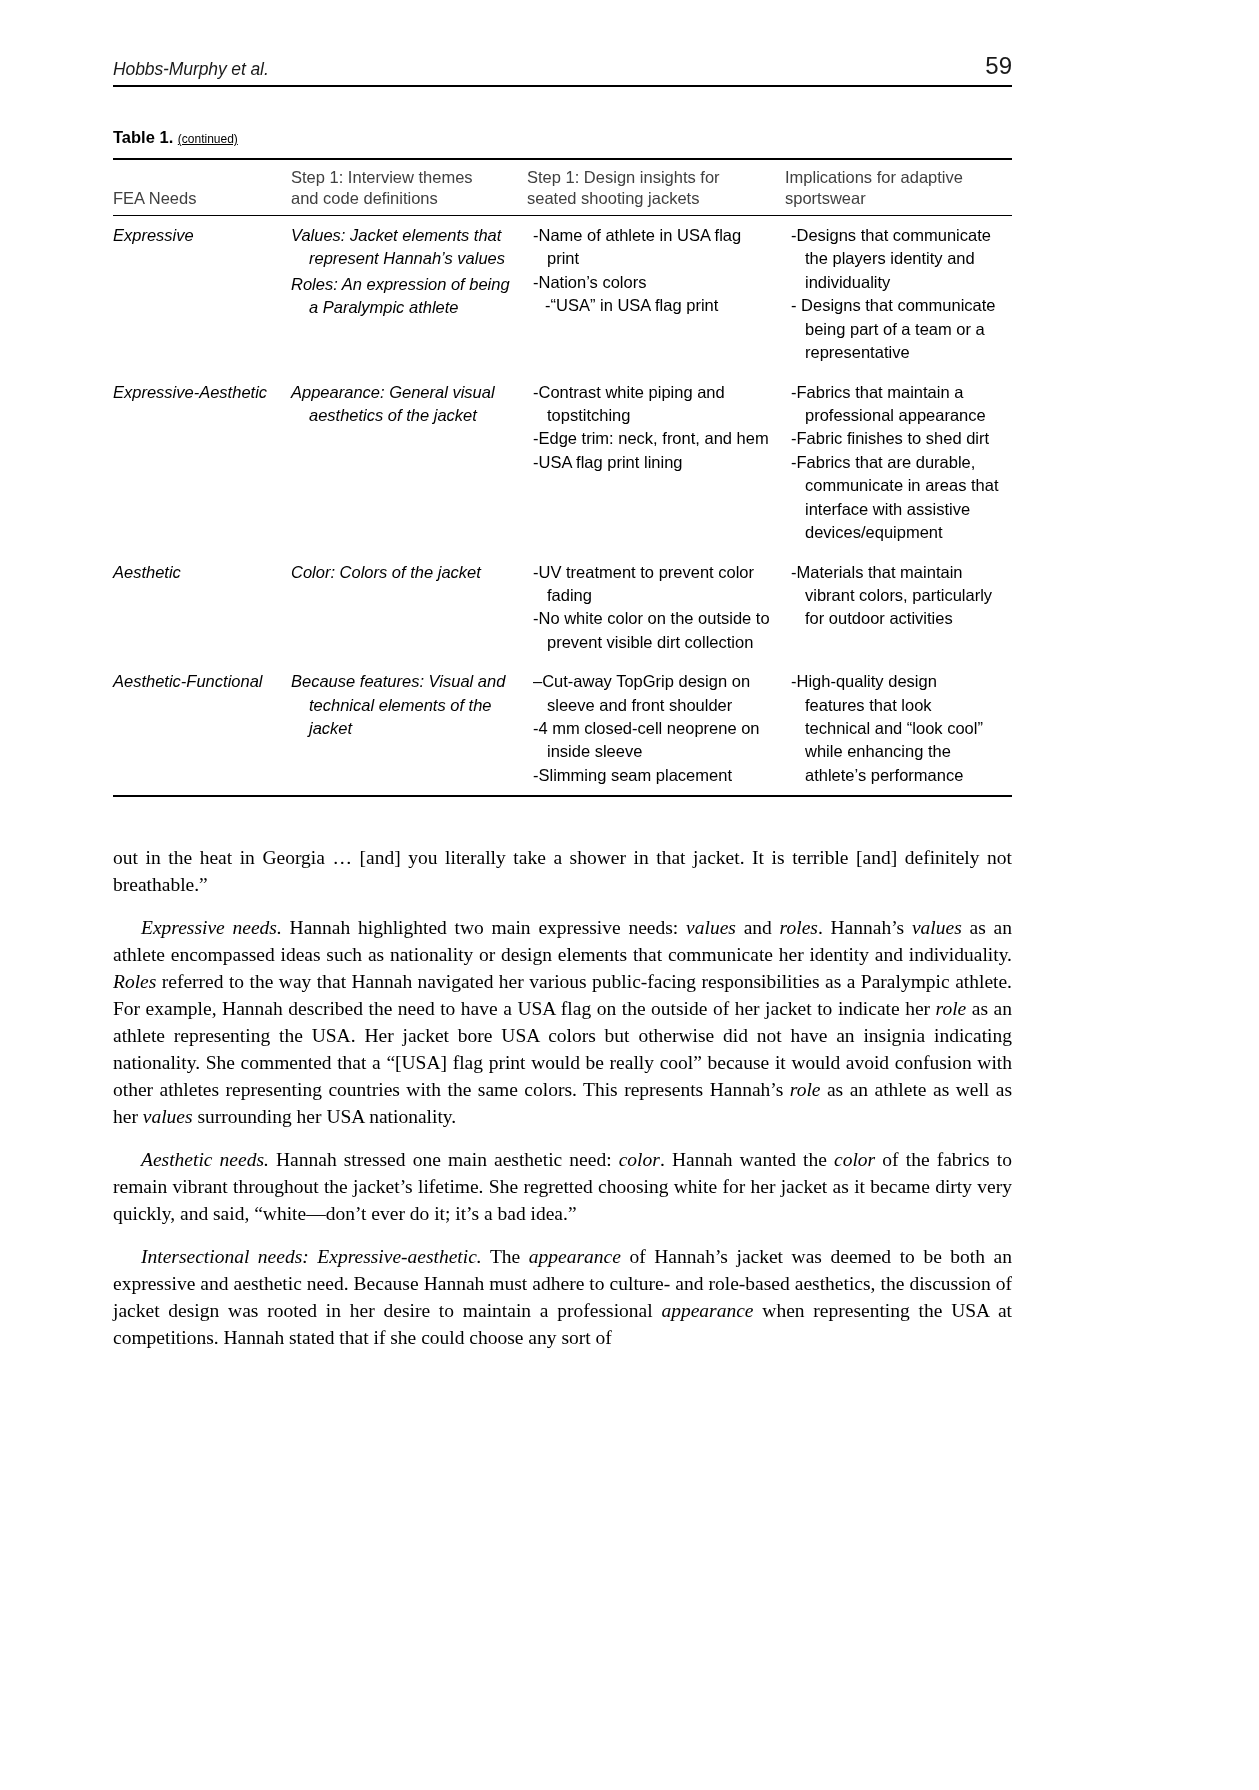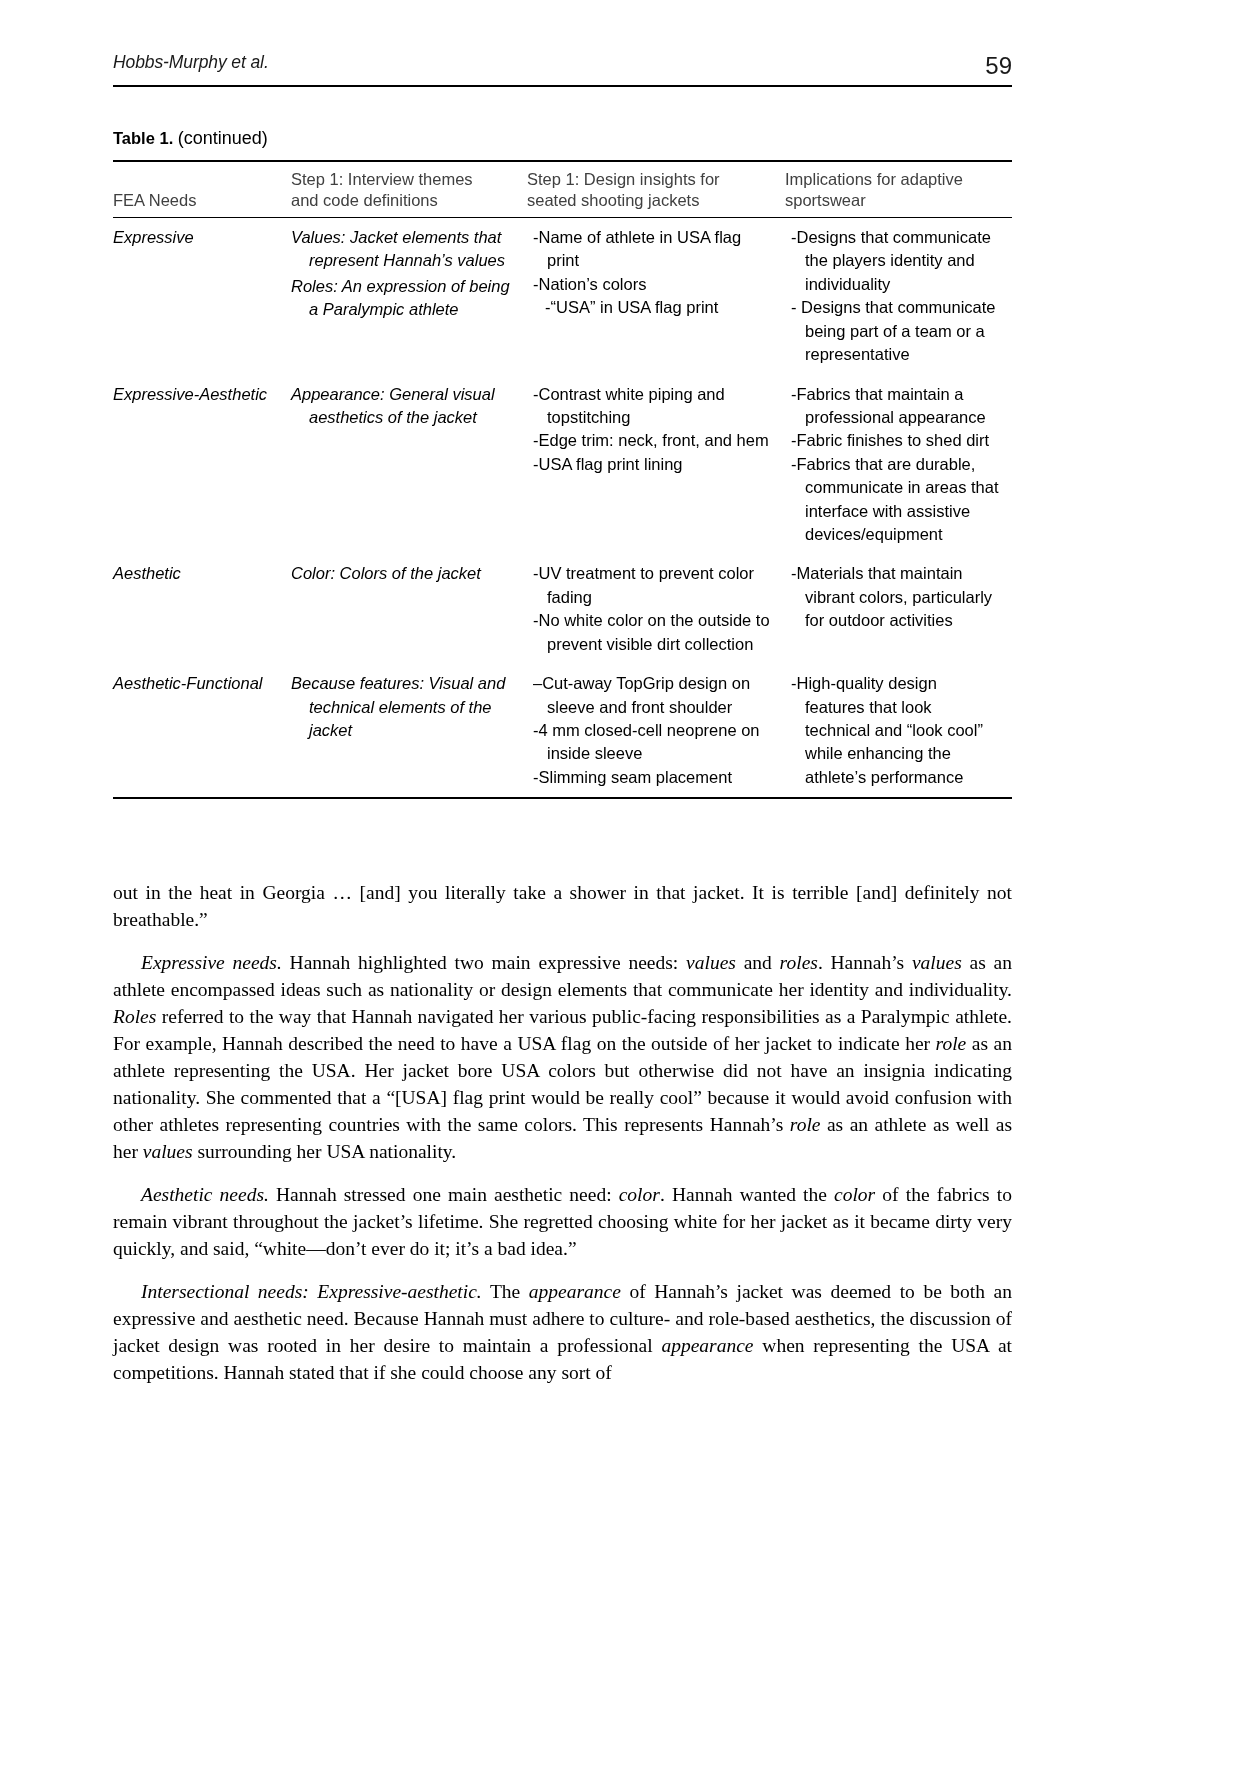--- a/index.html
+++ b/index.html
@@ -24,21 +24,21 @@
   }
 
   
   .runhead {
     position: absolute;
     left: 113px;
     top: 52px;
     width: 899px;
     display: flex;
     justify-content: space-between;
-    align-items: flex-start;
+    align-items: flex-end;
   }
   .runhead-author {
     font-family: "Liberation Sans", sans-serif;
     font-style: italic;
     font-size: 17.5px;
     letter-spacing: -0.1px;
     color: #1a1a1a;
   }
   .runhead-page {
     font-family: "Liberation Sans", sans-serif;
@@ -66,21 +66,22 @@
     color: #000;
     margin-bottom: 10px;
     line-height: 1.3;
   }
   .table-caption .tc-label {
     font-weight: bold;
     font-size: 16.5px;
   }
   .table-caption .tc-cont {
     font-weight: normal;
-    font-size: 18px;
+    font-size: 12px;
+    text-decoration: underline;
   }
   .rule-top, .rule-mid, .rule-bottom {
     width: 899px;
     background: #000;
   }
   .rule-top { height: 1.6px; }
   .rule-mid { height: 1.1px; }
   .rule-bottom { height: 1.6px; }
 
   table.fea {
@@ -128,21 +129,21 @@
   .bullet-item {
     text-indent: -14px;
     padding-left: 20px;
   }
   .hdr-row th { padding-top: 10px; padding-bottom: 4px; }
 
   
   .body-block {
     position: absolute;
     left: 113px;
-    top: 879px;
+    top: 844px;
     width: 899px;
   }
   .body-block p {
     font-family: "Liberation Serif", serif;
     font-size: 19.5px;
     line-height: 1.385;
     text-align: justify;
     margin: 0 0 0 0;
     color: #000;
     hyphens: auto;

